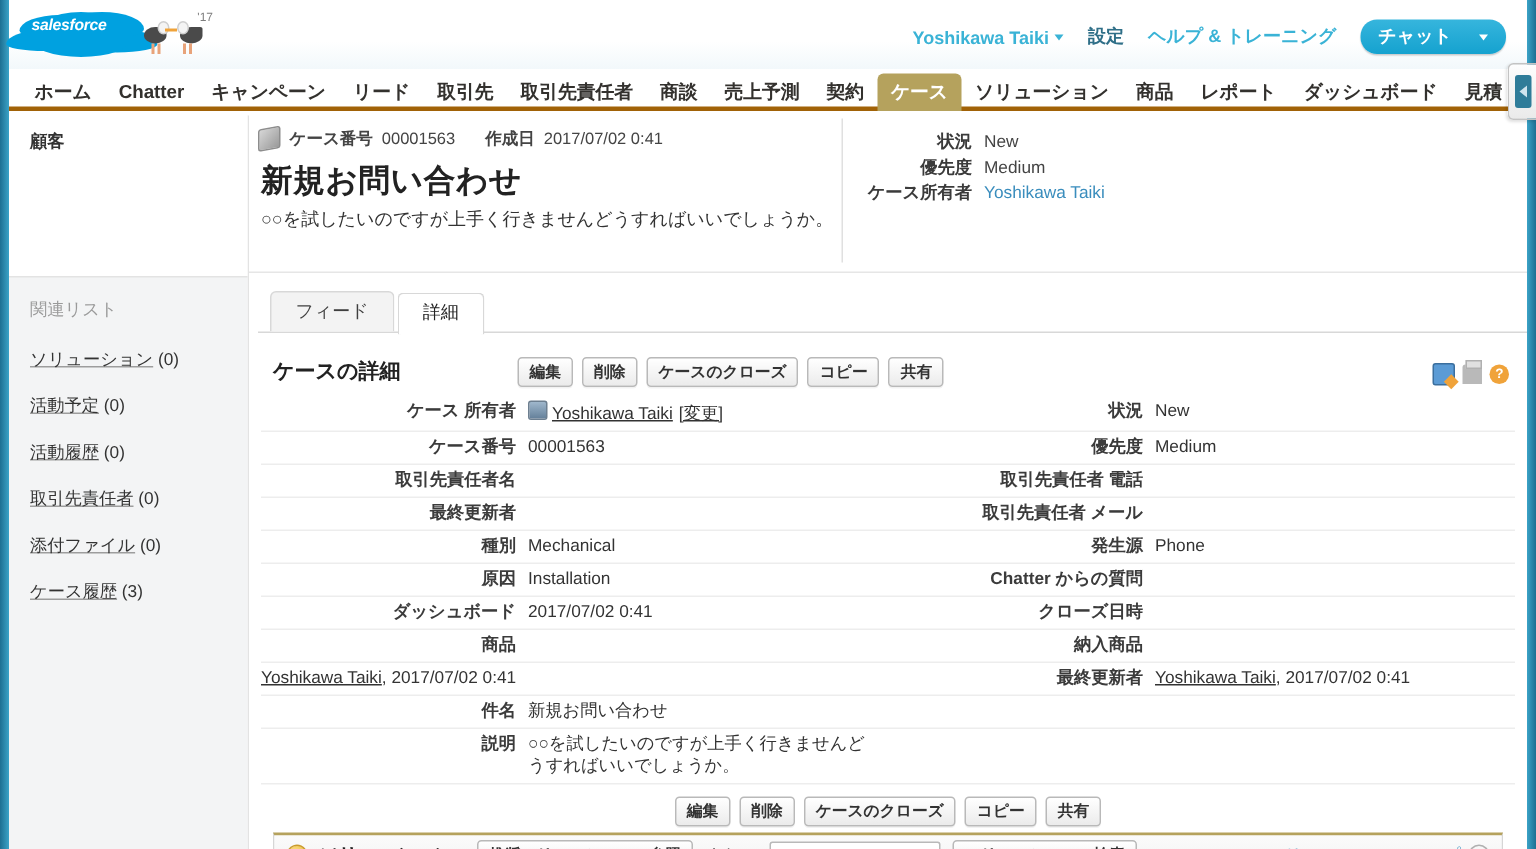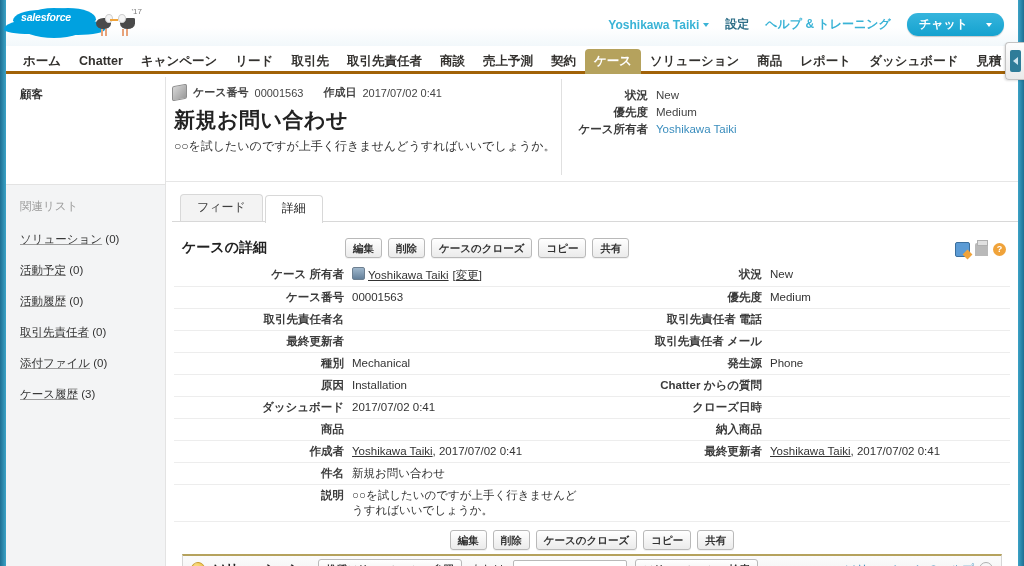--- a/index.html
+++ b/index.html
@@ -508,21 +508,20 @@
                 <div class="fl">商品</div>
                 <div class="fv"></div>
               </div>
               <div class="fcell">
                 <div class="fl">納入商品</div>
                 <div class="fv"></div>
               </div>
             </div>
             <div class="frow">
               <div class="fcell">
-                <div class="fl">作成者</div>
                 <div class="fv"><a>Yoshikawa Taiki</a><span>, 2017/07/02 0:41</span></div>
               </div>
               <div class="fcell">
                 <div class="fl">最終更新者</div>
                 <div class="fv"><a>Yoshikawa Taiki</a><span>, 2017/07/02 0:41</span></div>
               </div>
             </div>
             <div class="frow">
               <div class="fcell">
                 <div class="fl">件名</div>

